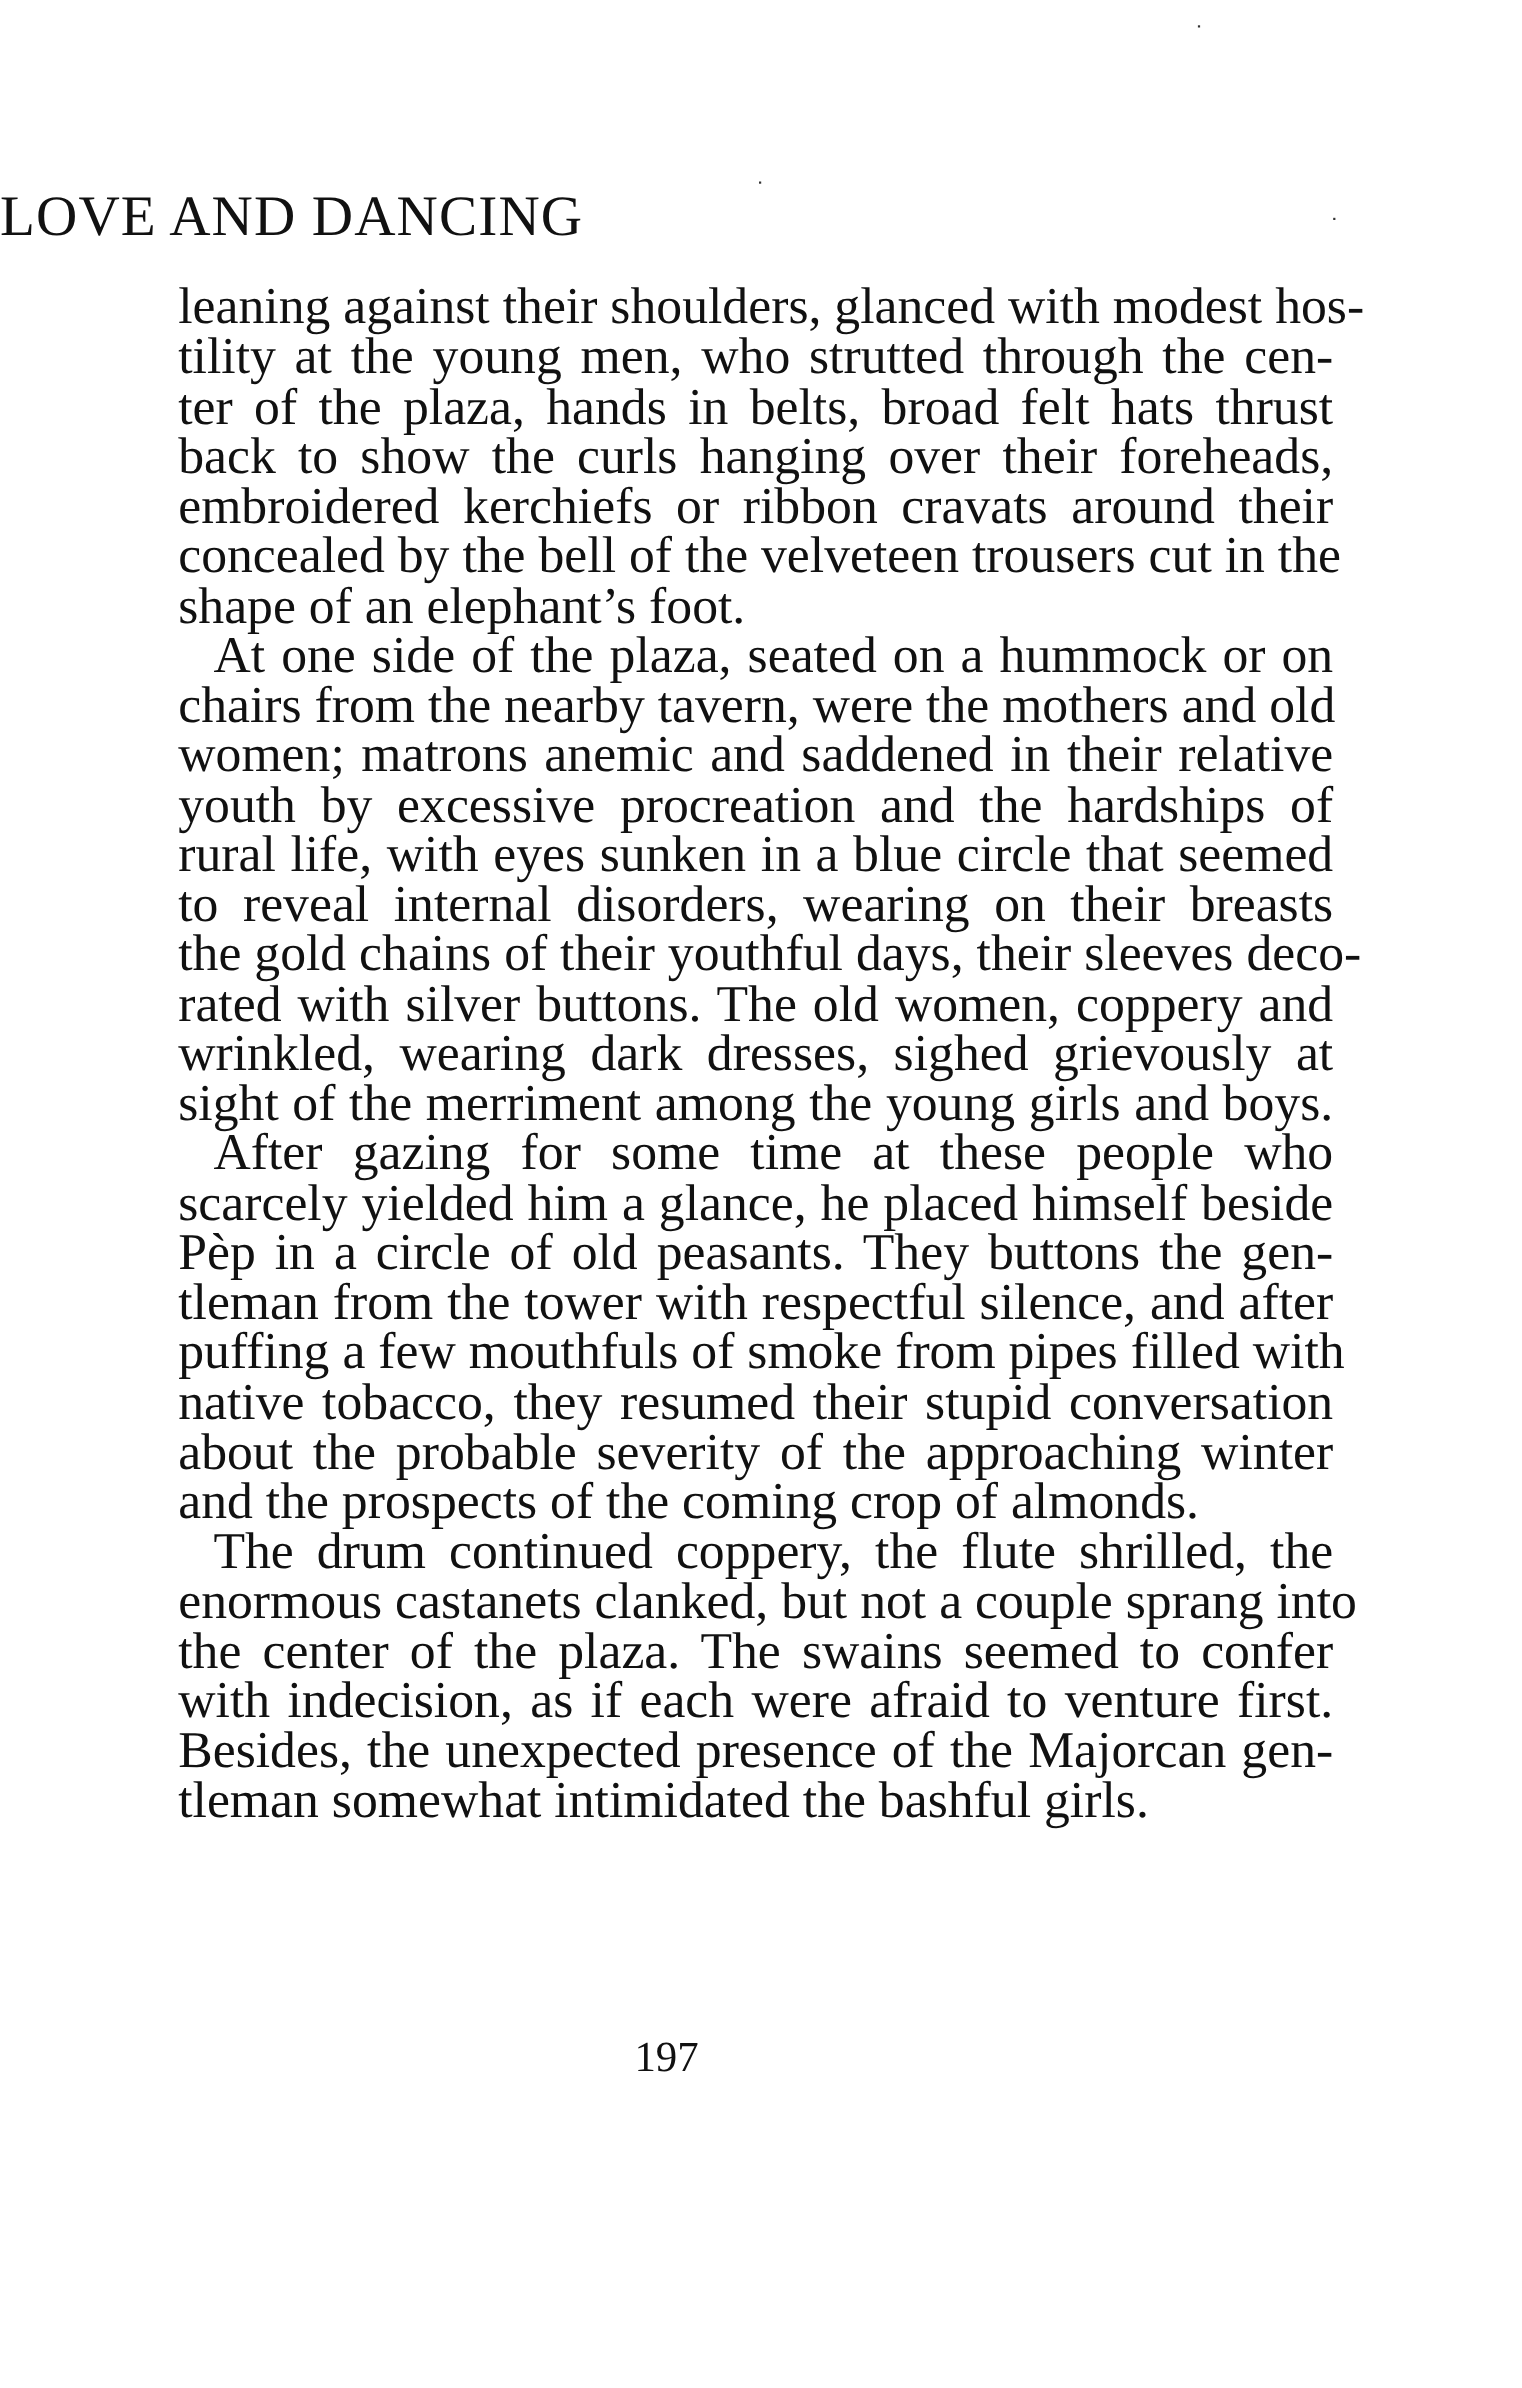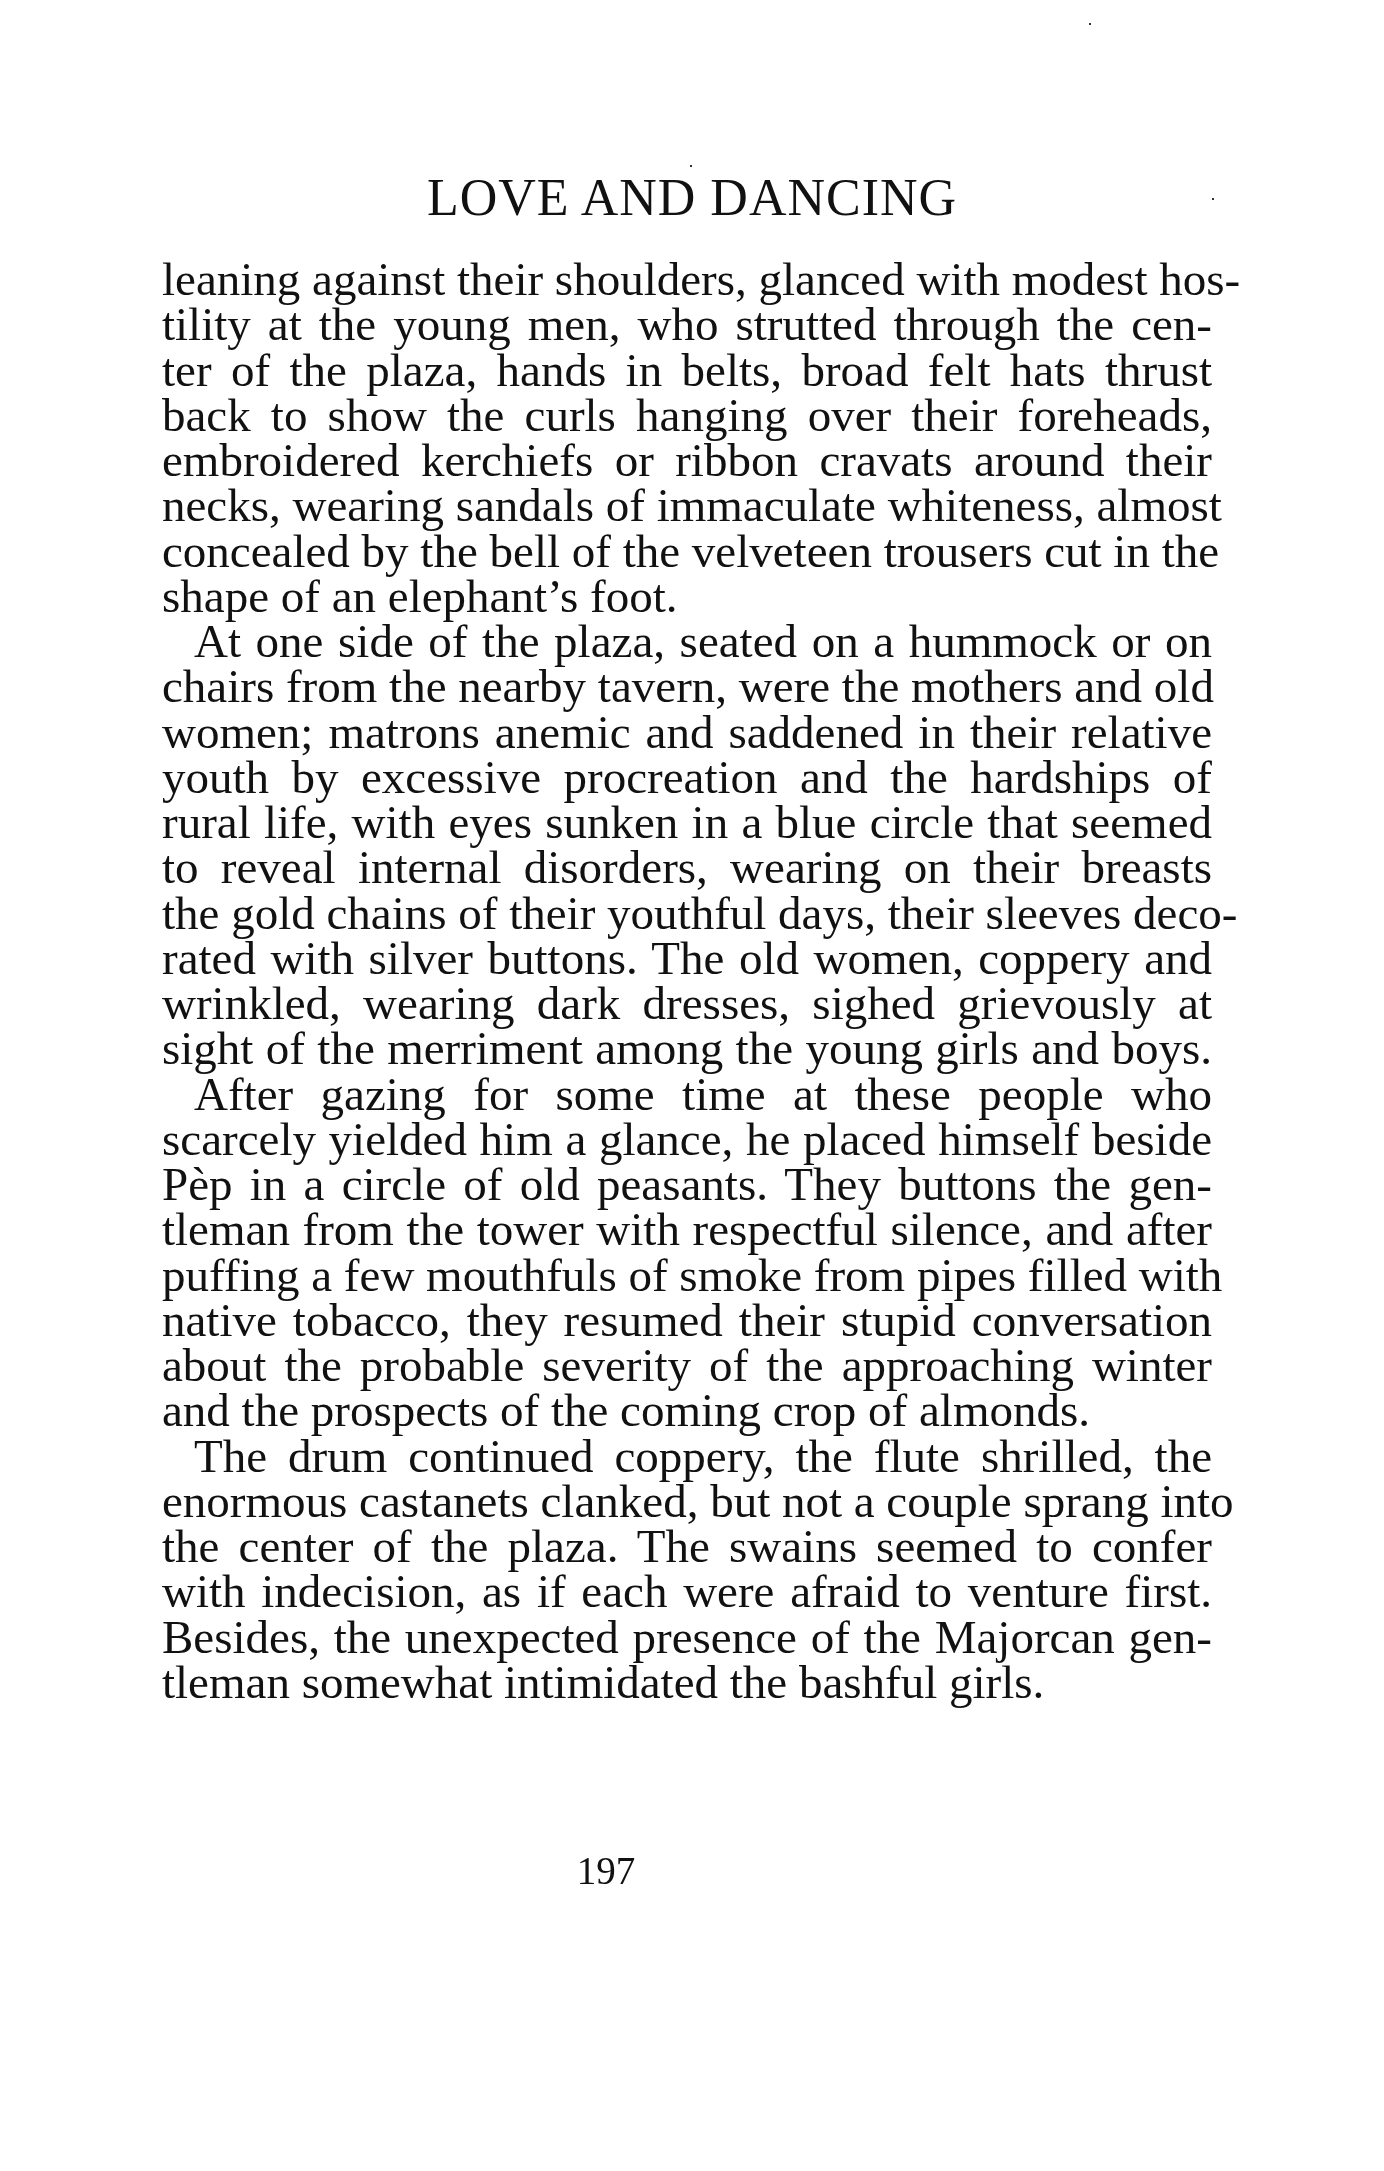--- a/index.html
+++ b/index.html
@@ -19,21 +19,21 @@
     position: absolute;
     left: 0; top: 0;
     width: 1384px;
     height: 2171px;
   }
   .running-head {
     position: absolute;
     left: 0;
     width: 1384px;
     top: 168px;
-    text-align: center;
+    text-align: left;
     font-size: 52px;
     letter-spacing: 1px;
     line-height: 60px;
     color: #111;
   }
   .body-text {
     position: absolute;
     left: 162px;
     top: 257px;
     width: 1050px;
@@ -77,21 +77,20 @@
   <div class="running-head">LOVE AND DANCING</div>
 
   <div class="body-text">
 
     <div>
       <span class="line">leaning against their shoulders, glanced with modest hos-</span>
       <span class="line">tility at the young men, who strutted through the cen-</span>
       <span class="line">ter of the plaza, hands in belts, broad felt hats thrust</span>
       <span class="line">back to show the curls hanging over their foreheads,</span>
       <span class="line">embroidered kerchiefs or ribbon cravats around their</span>
-      <span class="line">necks, wearing sandals of immaculate whiteness, almost</span>
       <span class="line">concealed by the bell of the velveteen trousers cut in the</span>
       <span class="line last">shape of an elephant’s foot.</span>
     </div>
 
     <div>
       <span class="line indent">At one side of the plaza, seated on a hummock or on</span>
       <span class="line">chairs from the nearby tavern, were the mothers and old</span>
       <span class="line">women; matrons anemic and saddened in their relative</span>
       <span class="line">youth by excessive procreation and the hardships of</span>
       <span class="line">rural life, with eyes sunken in a blue circle that seemed</span>

